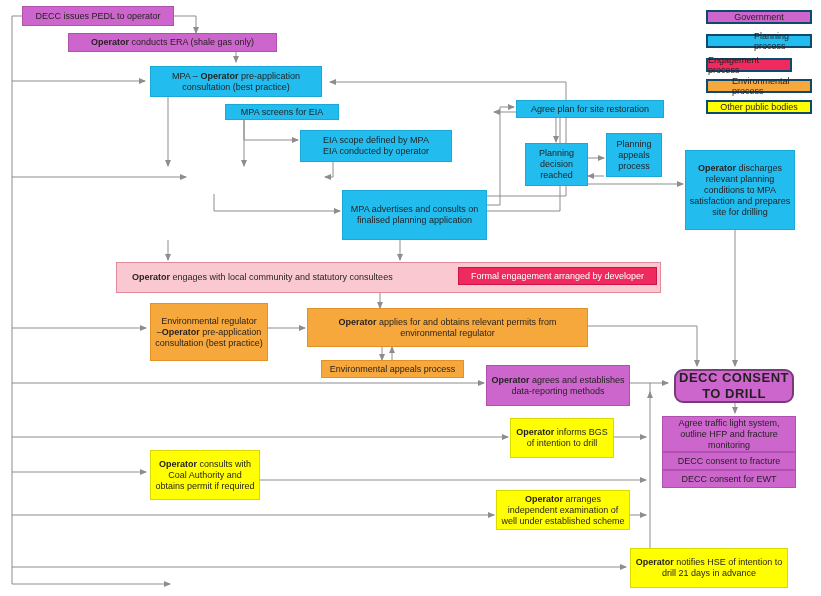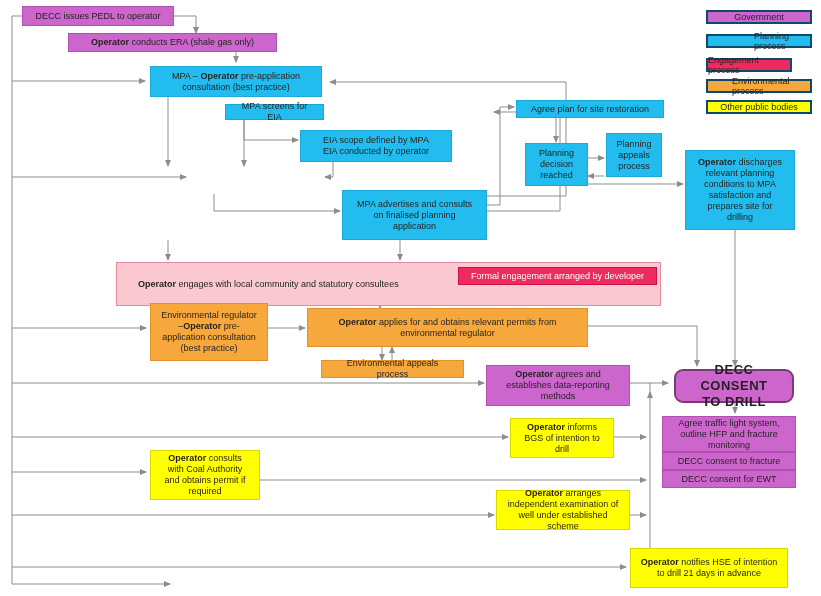--- a/index.html
+++ b/index.html
@@ -13,21 +13,21 @@
   .node{
     position:absolute;
     box-sizing:border-box;
     display:flex;
     align-items:center;
     justify-content:center;
     text-align:center;
     font-size:9px;
     line-height:11px;
     color:#231f20;
-    padding:1px 9px;
+    padding:1px 3px;
     border:1px solid #9a9a9a;
   }
   .node span.inner{display:block;width:100%;}
   .gov{background:#cc66cc;border-color:#b050b0;}
   .plan{background:#22bdee;border-color:#1aa8d6;}
   .eng{background:#f9c8d0;border-color:#e08a9b;}
   .engx{background:#ef2a5e;border-color:#d01048;color:#fff;}
   .env{background:#f6a83c;border-color:#e09128;}
   .other{background:#ffff00;border-color:#d9d900;}
   .decc{background:#cc66cc;border-color:#7a3a7a;border-width:2px;
@@ -149,21 +149,21 @@
   </div>
 
   <div class="node gov" style="left:68px;top:33px;width:209px;height:19px;">
     <span class="inner"><b>Operator</b><span> conducts ERA (shale gas only)</span></span>
   </div>
 
   <div class="node plan" style="left:150px;top:66px;width:172px;height:31px;">
     <span class="inner"><span>MPA – </span><b>Operator</b><span> pre-application consultation (best practice)</span></span>
   </div>
 
-  <div class="node plan" style="left:225px;top:104px;width:99px;height:16px;">
+  <div class="node plan" style="left:225px;top:104px;width:114px;height:16px;">
     <span class="inner">MPA screens for EIA</span>
   </div>
 
   <div class="node plan" style="left:300px;top:130px;width:152px;height:32px;">
     <span class="inner"><span>EIA scope defined by MPA</span><br><span>EIA conducted by operator</span></span>
   </div>
 
 
   <div class="node plan" style="left:342px;top:190px;width:145px;height:50px;">
     <span class="inner">MPA advertises and consults on finalised planning application</span>
@@ -178,21 +178,21 @@
   </div>
 
   <div class="node plan" style="left:606px;top:133px;width:56px;height:44px;">
     <span class="inner">Planning appeals process</span>
   </div>
 
   <div class="node plan" style="left:685px;top:150px;width:110px;height:80px;">
     <span class="inner"><b>Operator</b><span> discharges relevant planning conditions to MPA satisfaction and prepares site for drilling</span></span>
   </div>
 
-  <div class="node eng" style="left:116px;top:262px;width:545px;height:44px;justify-content:flex-start;">
+  <div class="node eng" style="left:116px;top:262px;width:545px;height:31px;justify-content:flex-start;">
     <span class="inner" style="text-align:left;padding-left:12px;"><b>Operator</b><span> engages with local community and statutory consultees</span></span>
   </div>
 
   <div class="node engx" style="left:458px;top:267px;width:199px;height:18px;">
     <span class="inner">Formal engagement arranged by developer</span>
   </div>
 
   <div class="node env" style="left:150px;top:303px;width:118px;height:58px;">
     <span class="inner"><span>Environmental regulator</span><br><span>–</span><b>Operator</b><span> pre-application consultation (best practice)</span></span>
   </div>

